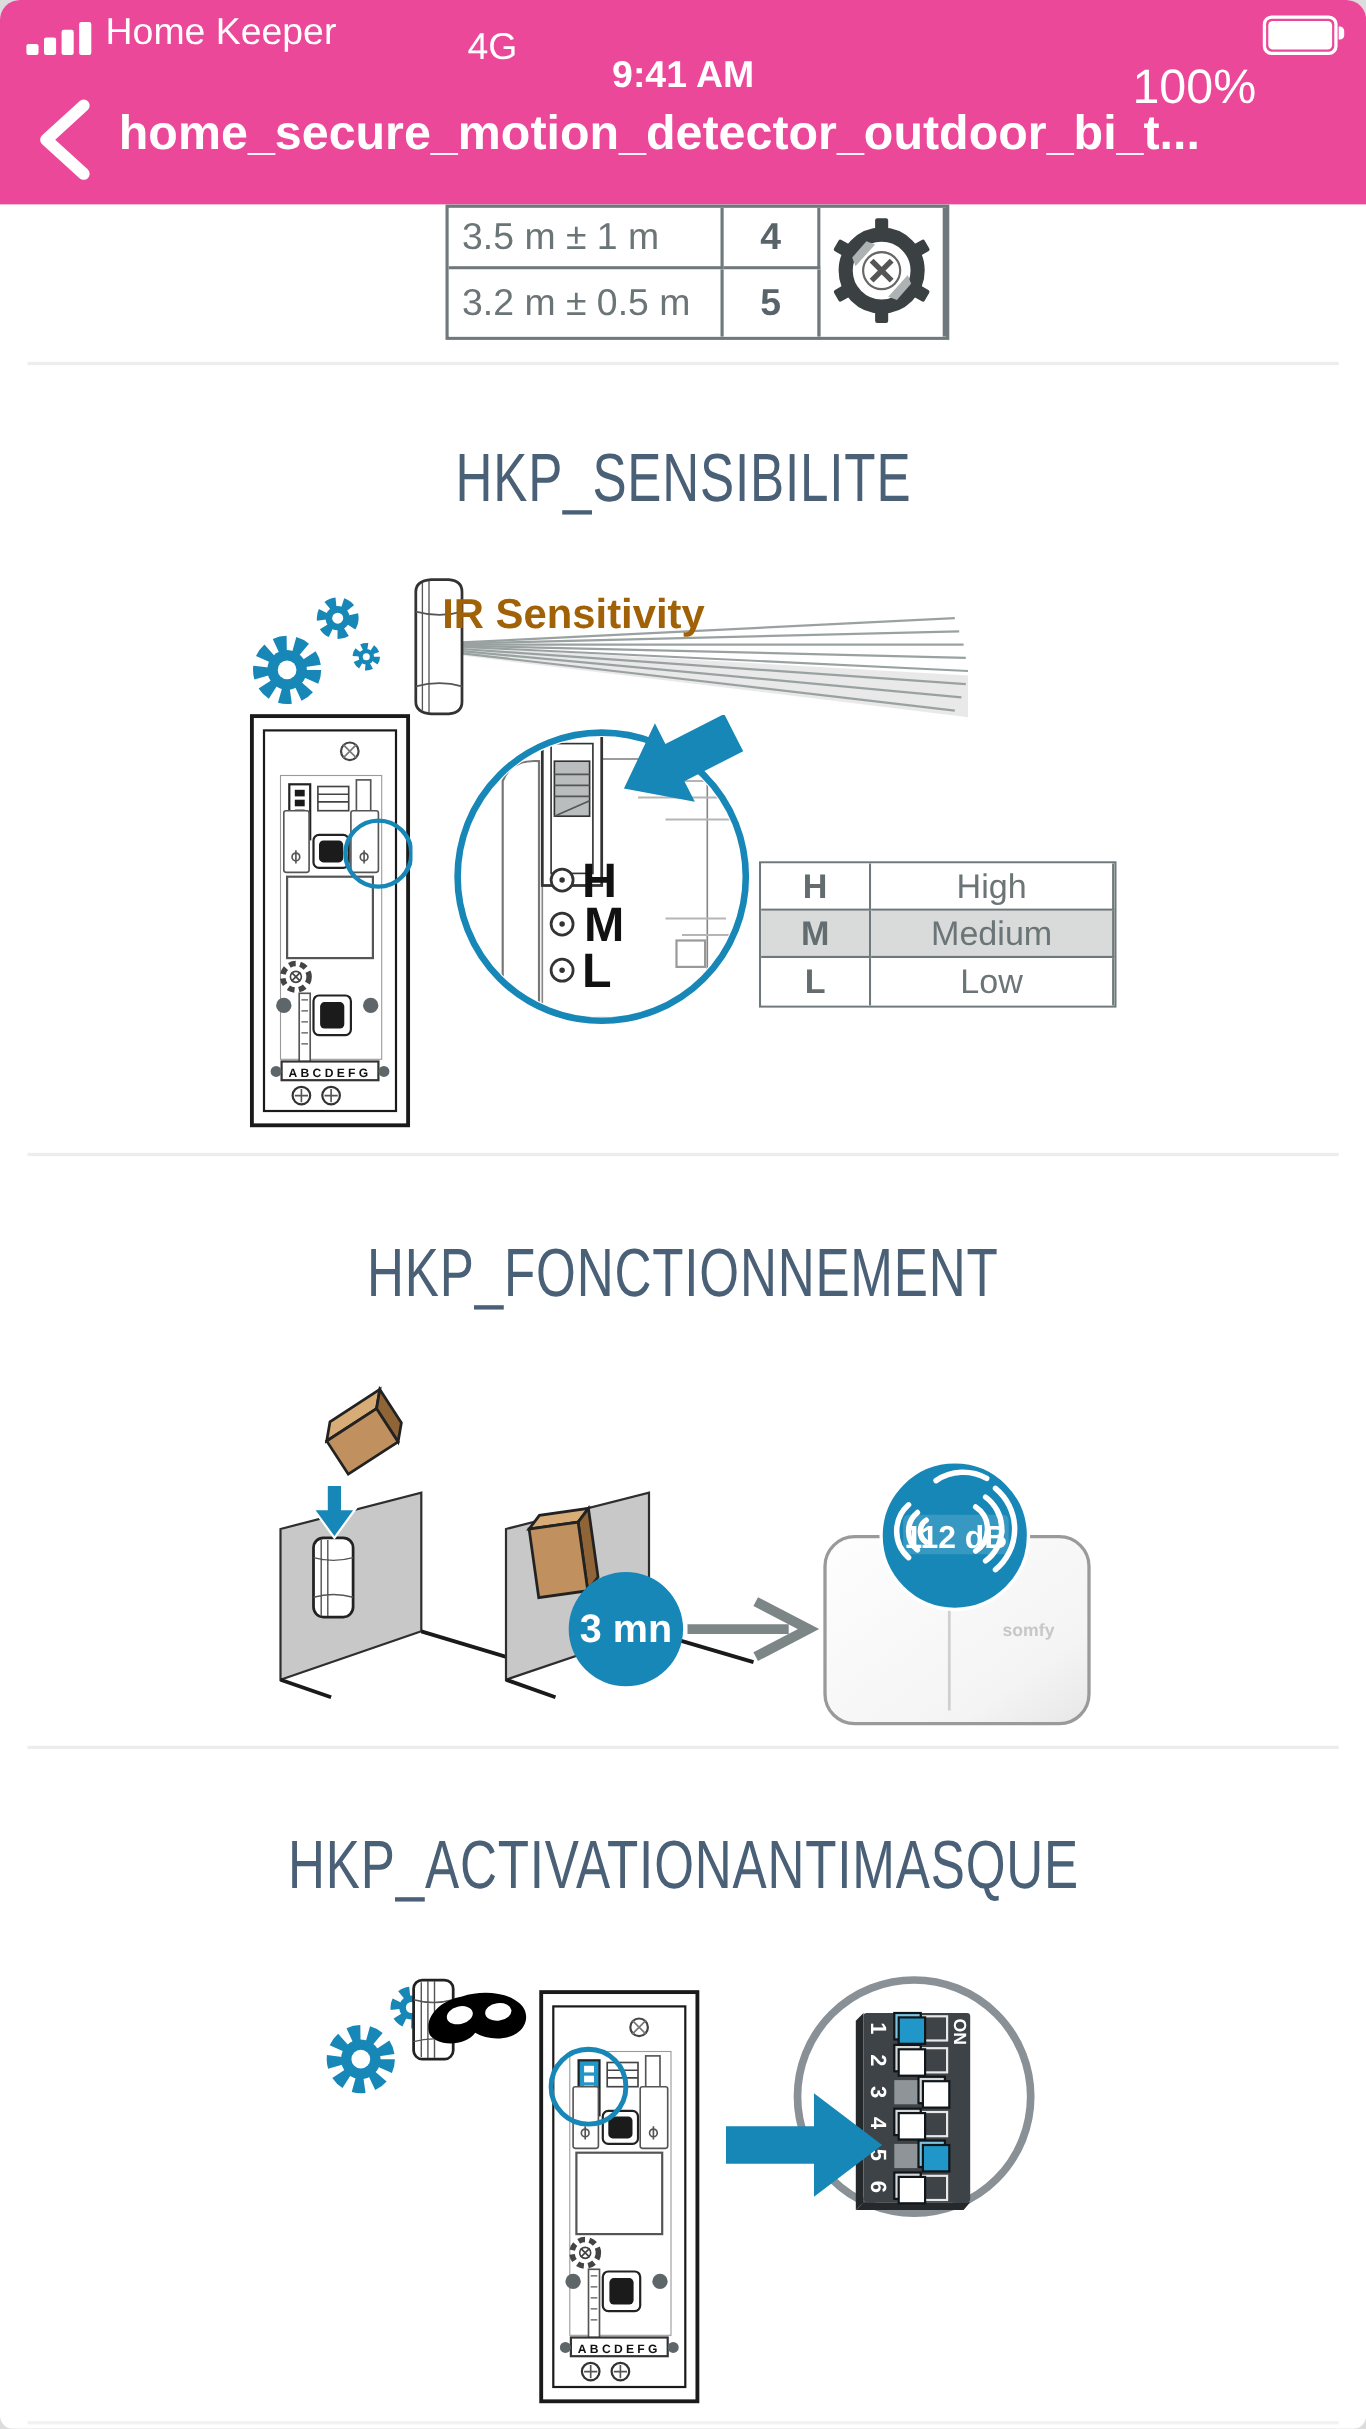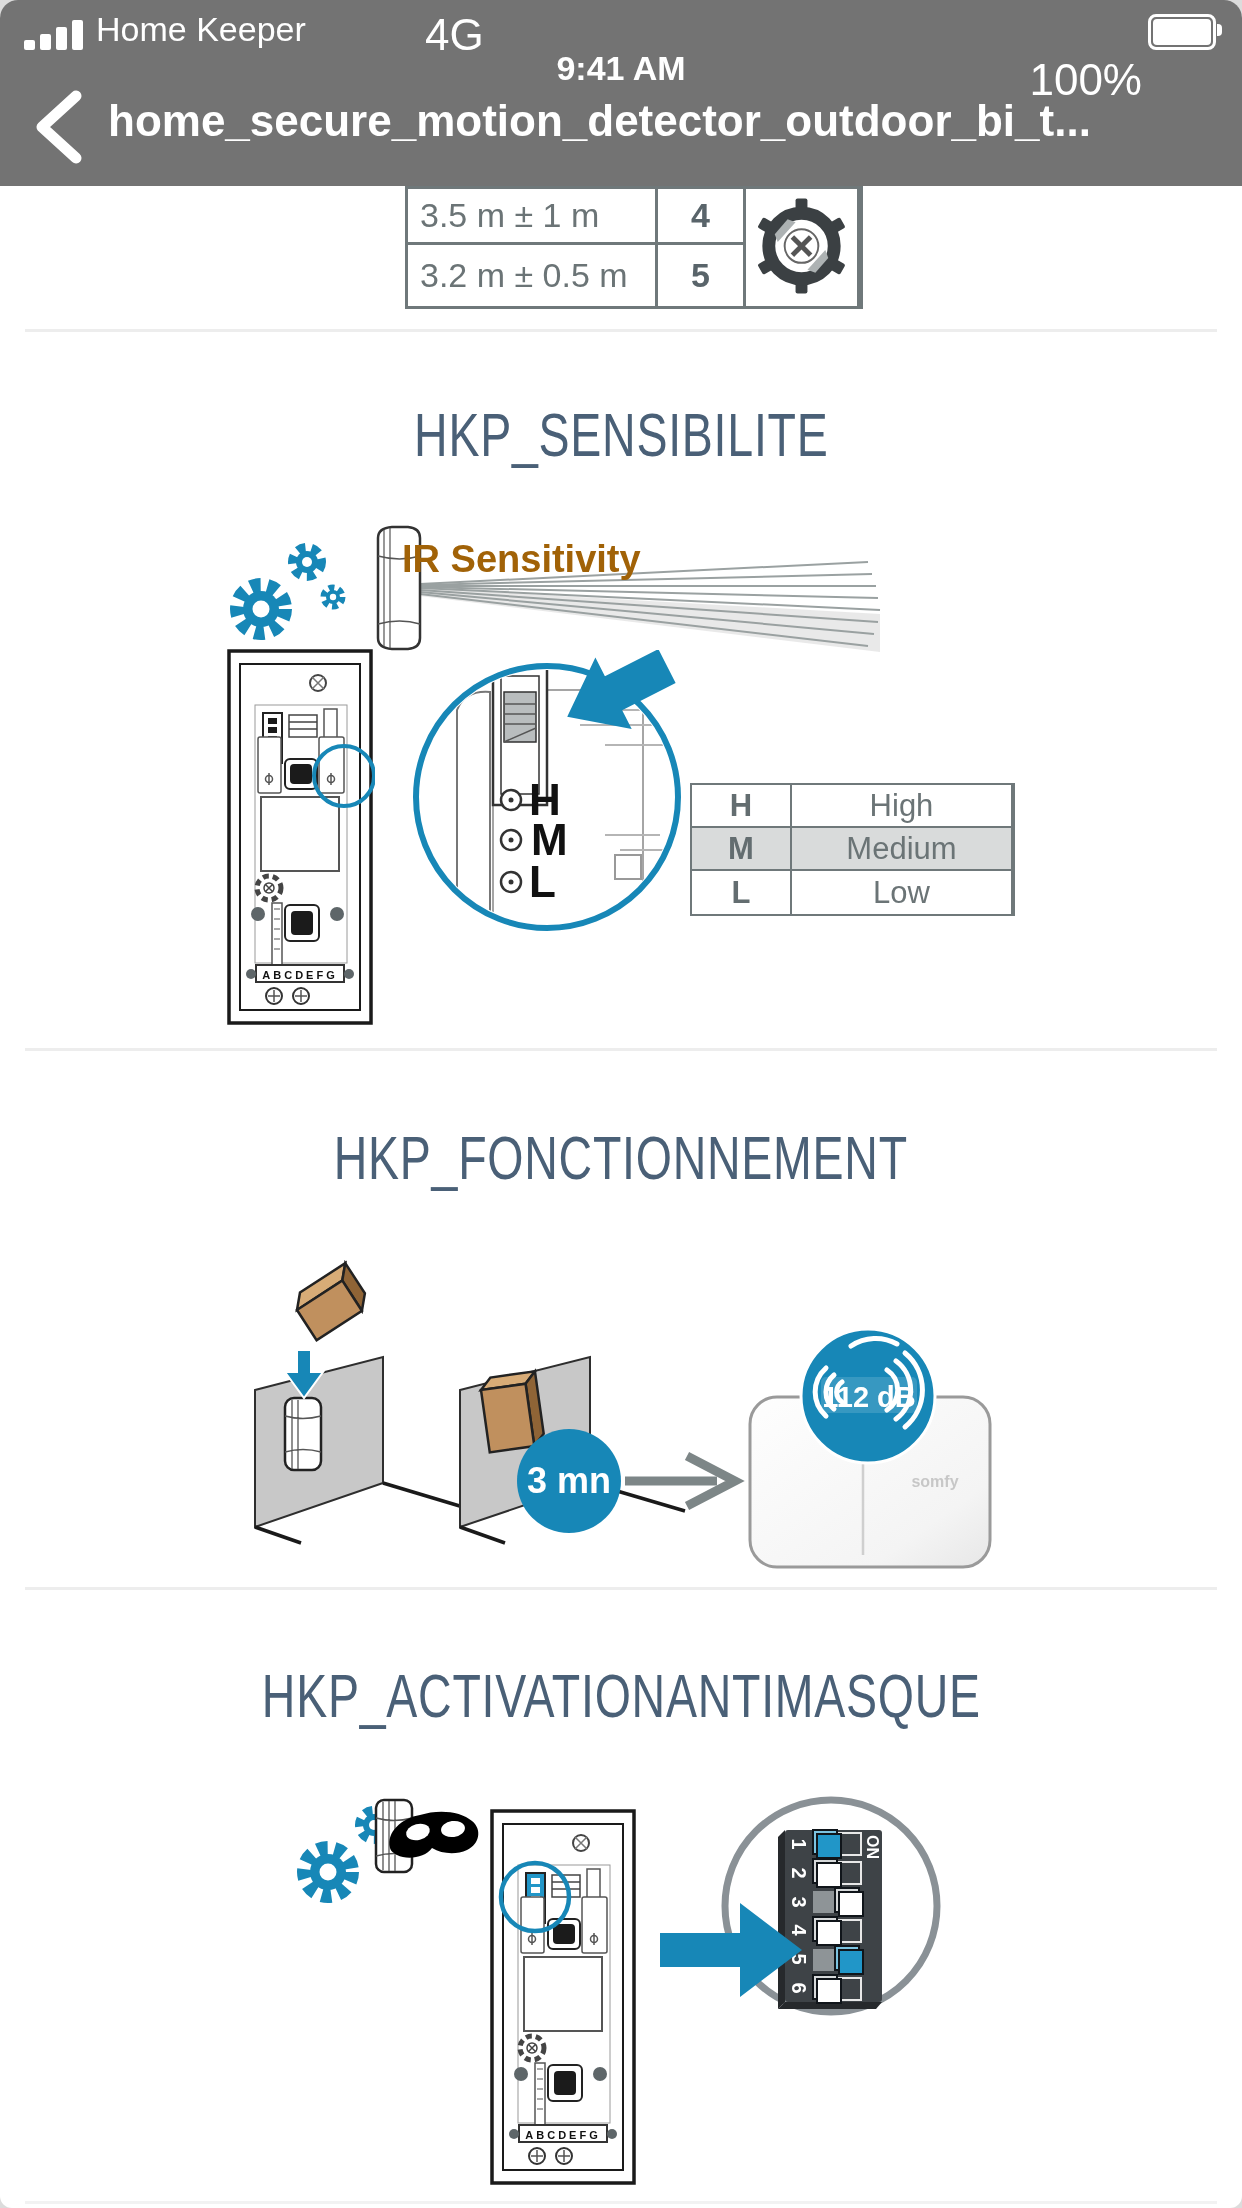--- a/index.html
+++ b/index.html
@@ -1,22 +1,22 @@
 <!DOCTYPE html>
 <html><head>
 <meta charset="utf-8">
 <style>
   html,body{margin:0;padding:0;background:#dcdcdc;font-family:"Liberation Sans",sans-serif;}
   #screen{position:relative;width:1242px;height:2208px;background:#ffffff;overflow:hidden;
           border-radius:18px 18px 12px 12px;margin:0 auto;}
   
-  .yellow-header{position:absolute;left:0;top:0;width:1242px;height:186px;background:#737373;}
+  .yellow-header{position:absolute;left:0;top:0;width:1242px;height:186px;background:#ec4899;}
   .status-bar{position:absolute;left:0;top:0;width:1242px;height:60px;color:#fff;}
   .carrier{position:absolute;left:96px;top:10px;font-size:34px;font-weight:400;}
-  .network{position:absolute;left:425px;top:10px;font-size:44px;}
+  .network{position:absolute;left:425px;top:24px;font-size:34px;}
   .clock{position:absolute;left:0;right:0;top:9px;text-align:center;font-size:34px;font-weight:700;margin-top:40px;}
   .battery-pct{position:absolute;right:100px;top:10px;font-size:44px;margin-top:45px;}
   .signal{position:absolute;left:24px;top:20px;width:64px;height:30px;}
   .signal i{position:absolute;bottom:0;width:11px;background:#fff;border-radius:2px;}
   .signal i:nth-child(1){left:0;height:10px}.signal i:nth-child(2){left:16px;height:16px}
   .signal i:nth-child(3){left:32px;height:23px}.signal i:nth-child(4){left:48px;height:30px}
   .battery{position:absolute;right:26px;top:14px;width:62px;height:30px;border:3px solid #fff;
            border-radius:8px;}
   .battery:before{content:"";position:absolute;left:2px;top:2px;right:2px;bottom:2px;background:#fff;border-radius:4px;}
   .battery:after{content:"";position:absolute;right:-9px;top:7px;width:5px;height:12px;background:#fff;border-radius:0 4px 4px 0;}

